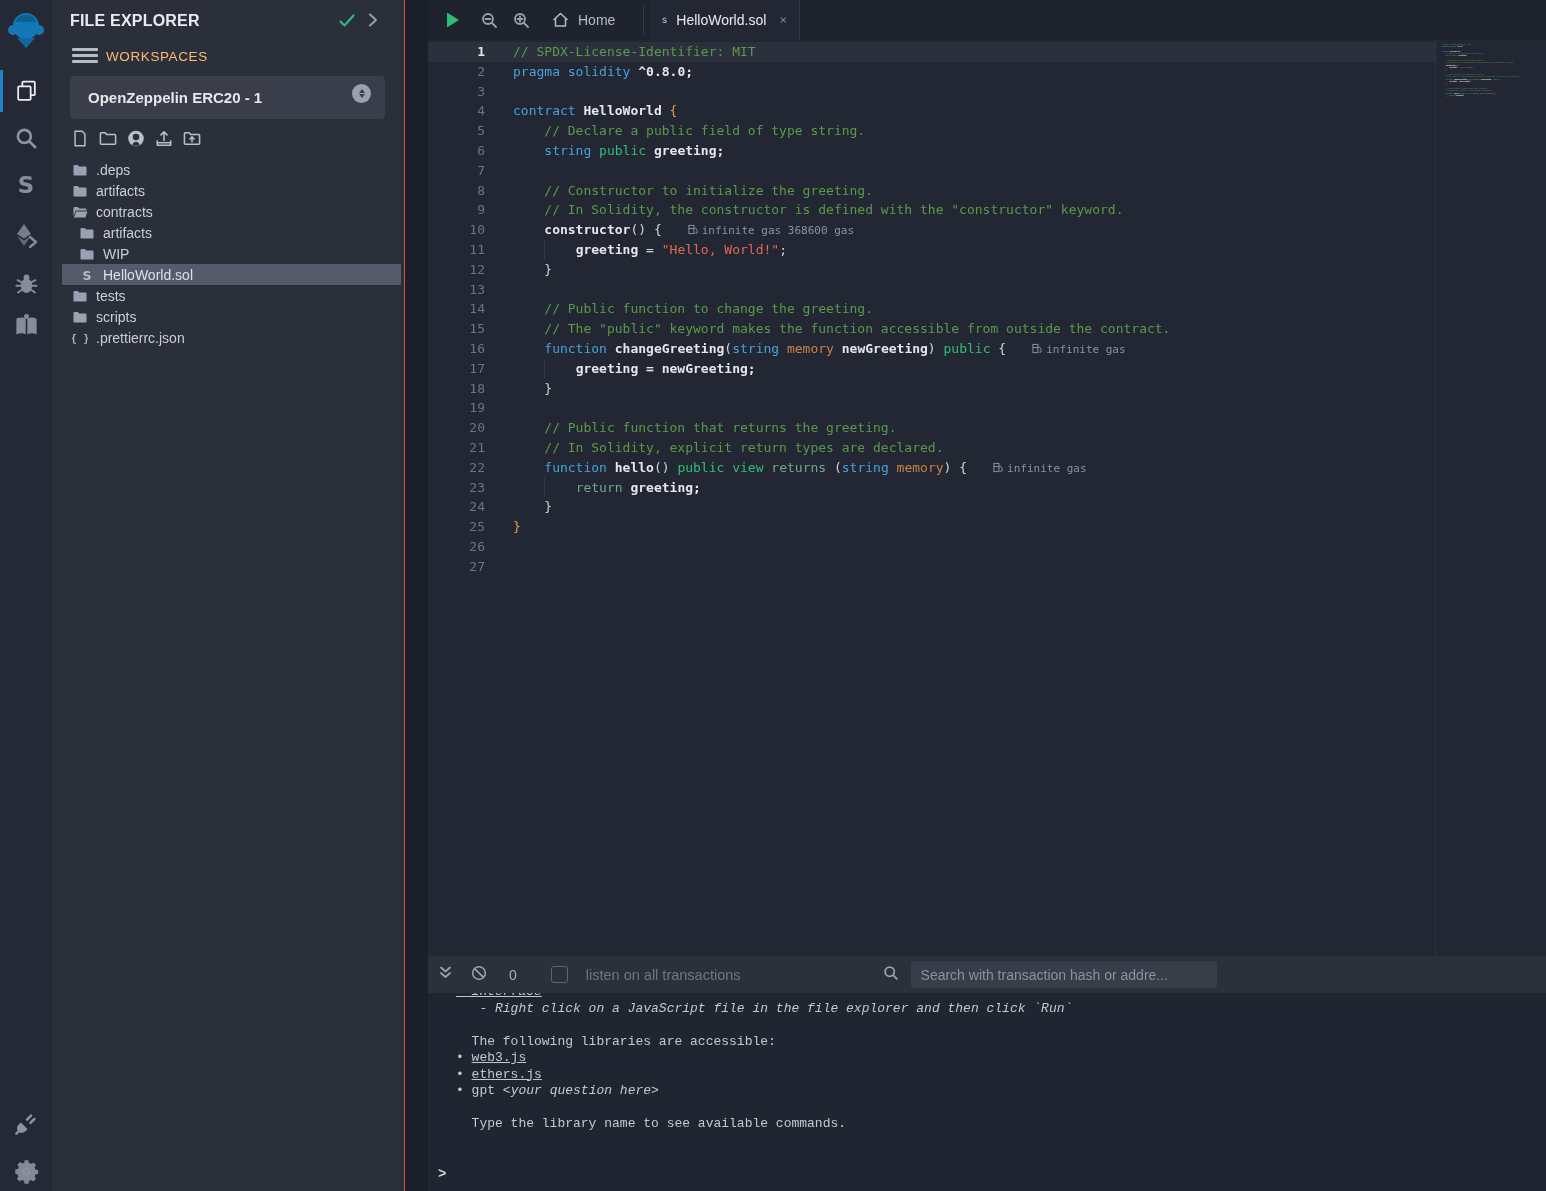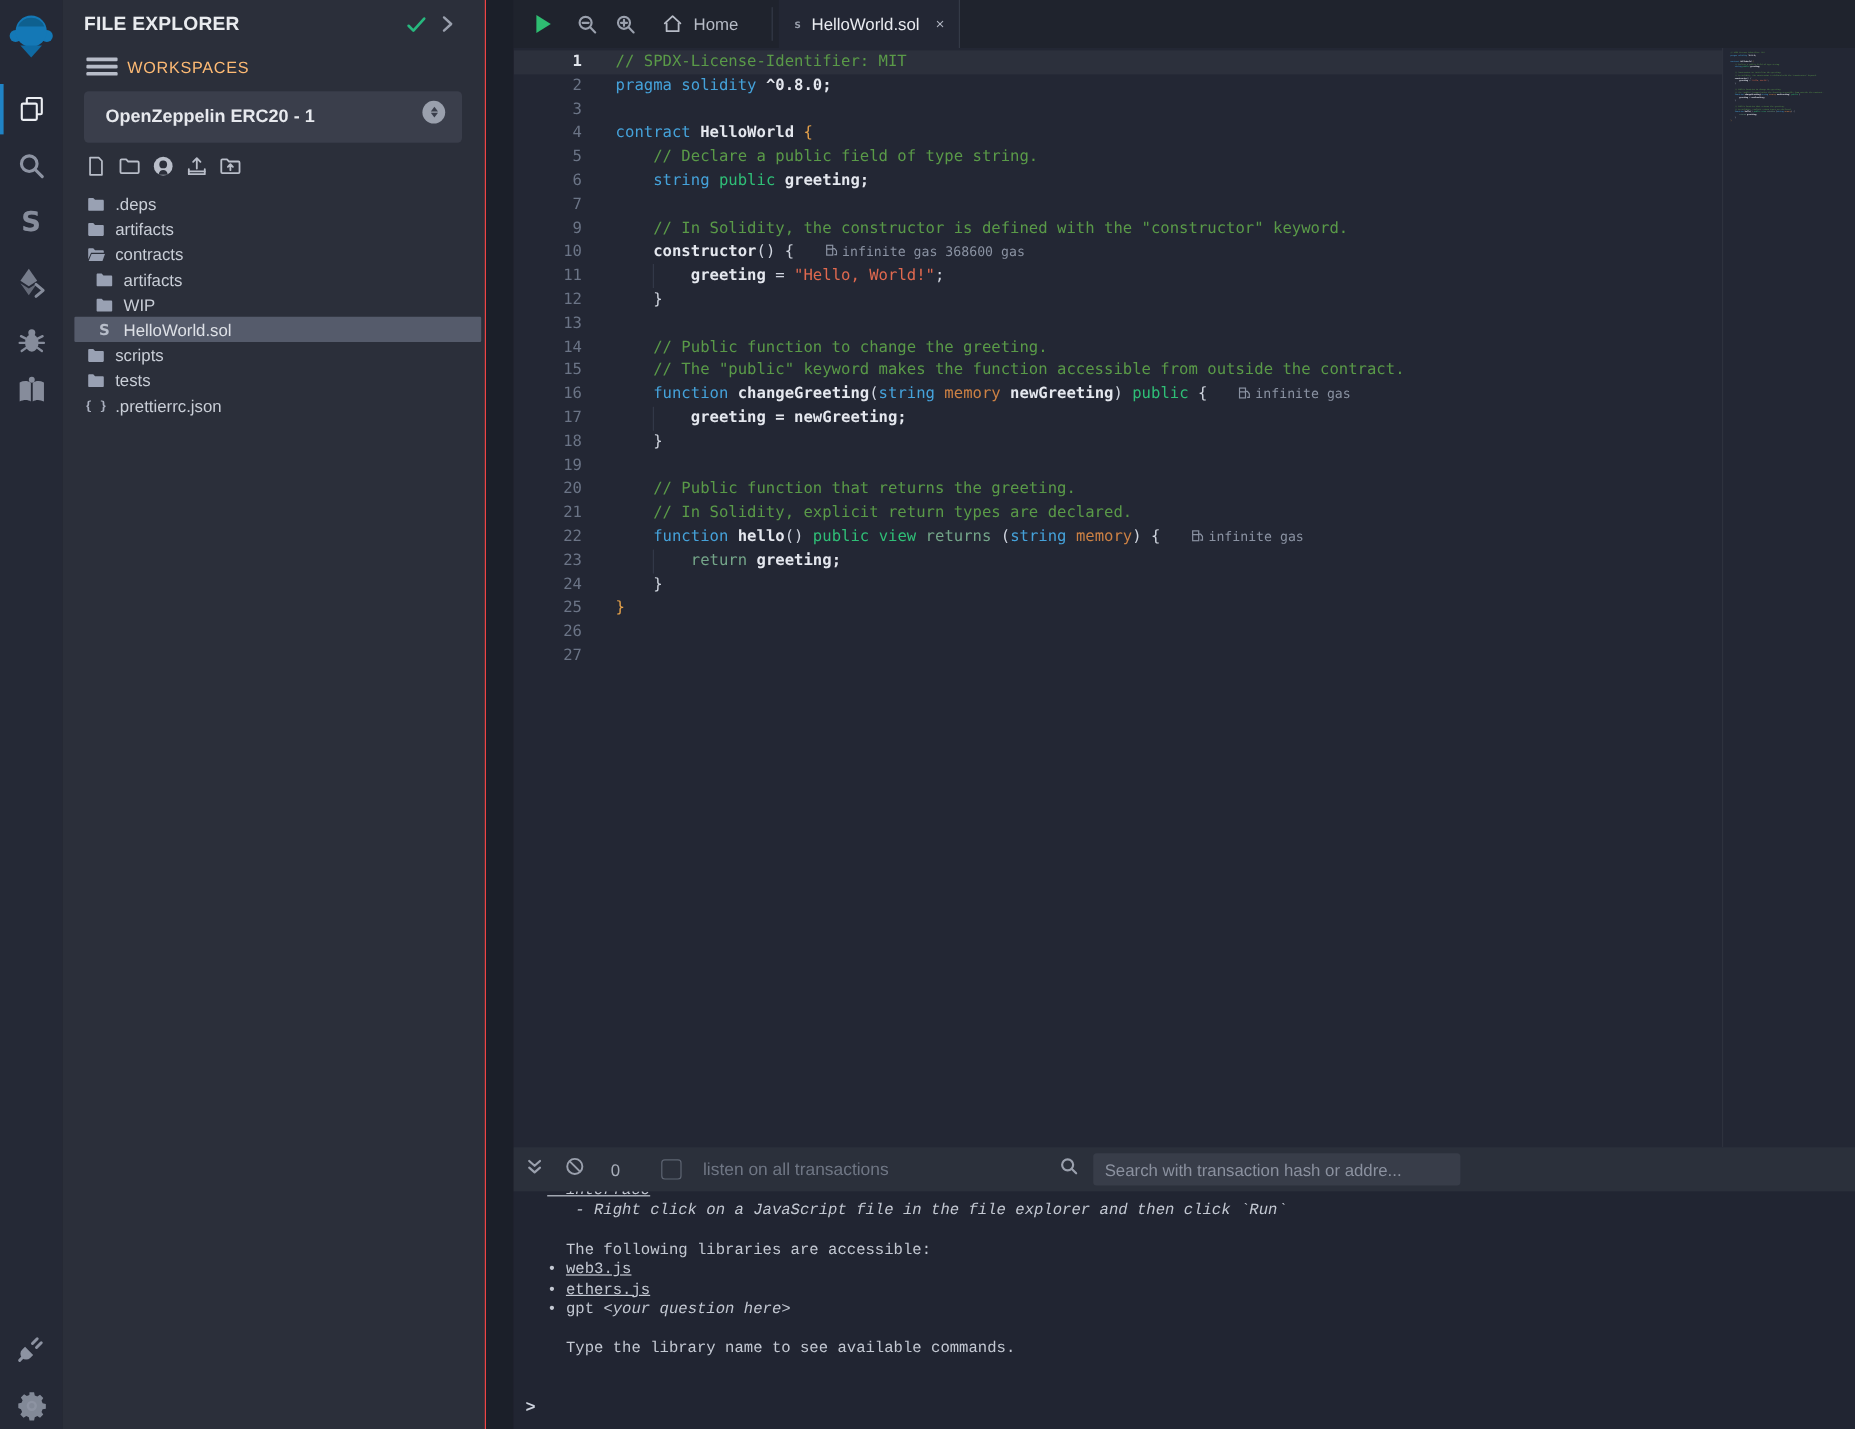--- a/index.html
+++ b/index.html
@@ -249,29 +249,29 @@
           </svg>
         </span>
         <span>HelloWorld.sol</span>
       </div>
       <div class="trow" style="padding-left: 20px;">
         <span class="ticon">
           <svg width="16" height="16" viewBox="0 0 16 16">
             <path d="M1.5 3.8c0-.5.4-.9.9-.9h3.3l1.5 1.6h6.4c.5 0 .9.4.9.9v7.3c0 .5-.4.9-.9.9H2.4c-.5 0-.9-.4-.9-.9z" fill="#99a1b3"></path>
           </svg>
         </span>
+        <span>tests</span>
+      </div>
+      <div class="trow" style="padding-left: 20px;">
+        <span class="ticon">
+          <svg width="16" height="16" viewBox="0 0 16 16">
+            <path d="M1.5 3.8c0-.5.4-.9.9-.9h3.3l1.5 1.6h6.4c.5 0 .9.4.9.9v7.3c0 .5-.4.9-.9.9H2.4c-.5 0-.9-.4-.9-.9z" fill="#99a1b3"></path>
+          </svg>
+        </span>
         <span>scripts</span>
-      </div>
-      <div class="trow" style="padding-left: 20px;">
-        <span class="ticon">
-          <svg width="16" height="16" viewBox="0 0 16 16">
-            <path d="M1.5 3.8c0-.5.4-.9.9-.9h3.3l1.5 1.6h6.4c.5 0 .9.4.9.9v7.3c0 .5-.4.9-.9.9H2.4c-.5 0-.9-.4-.9-.9z" fill="#99a1b3"></path>
-          </svg>
-        </span>
-        <span>tests</span>
       </div>
       <div class="trow" style="padding-left: 20px;">
         <span class="ticon">
           <svg width="16" height="16" viewBox="0 0 16 16">
             <text x="8" y="11.5" text-anchor="middle" font-family="DejaVu Sans Mono,monospace" font-size="10.5" font-weight="700" fill="#aab0bf">{ }</text>
           </svg>
         </span>
         <span>.prettierrc.json</span>
       </div>
     </div>
@@ -319,20 +319,21 @@
 
   <div id="editor">
     <div id="code-lines">
         <div class="eline cur"><span class="lnum">1</span><span class="ltext"><span class="t-com">// SPDX-License-Identifier: MIT</span></span></div>
         <div class="eline"><span class="lnum">2</span><span class="ltext"><span class="t-kw">pragma </span><span class="t-kw">solidity </span><span class="t-bld">^0.8.0;</span></span></div>
         <div class="eline"><span class="lnum">3</span><span class="ltext"></span></div>
         <div class="eline"><span class="lnum">4</span><span class="ltext"><span class="t-kw">contract </span><span class="t-bld">HelloWorld </span><span class="t-brc">{</span></span></div>
         <div class="eline"><span class="lnum">5</span><span class="ltext"><span class="t-com">    // Declare a public field of type string.</span></span></div>
         <div class="eline"><span class="lnum">6</span><span class="ltext"><span class="t-pln">    </span><span class="t-kw">string </span><span class="t-grn">public </span><span class="t-bld">greeting;</span></span></div>
         <div class="eline"><span class="lnum">7</span><span class="ltext"></span></div>
+        <div class="eline"><span class="lnum">8</span><span class="ltext"><span class="t-com">    // Constructor to initialize the greeting.</span></span></div>
         <div class="eline"><span class="lnum">9</span><span class="ltext"><span class="t-com">    // In Solidity, the constructor is defined with the "constructor" keyword.</span></span></div>
         <div class="eline"><span class="lnum">10</span><span class="ltext"><span class="t-pln">    </span><span class="t-bld">constructor</span><span class="t-pln">() {</span><span class="gas"><svg width="10" height="11" viewBox="0 0 11 12" fill="none" stroke="currentColor" stroke-width="1.1">
                 <rect x="1" y="1.5" width="5.5" height="9"></rect>
                 <path d="M1 5h5.5M6.5 4.5h1.8l1.7 2.2v3.3h-2"></path>
               </svg>infinite gas 368600 gas</span></span></div>
         <div class="eline"><span class="lnum">11</span><span class="ltext"><span class="t-pln">        </span><span class="t-bld">greeting </span><span class="t-pln">= </span><span class="t-str">"Hello, World!"</span><span class="t-pln">;</span></span><i class="guide"></i></div>
         <div class="eline"><span class="lnum">12</span><span class="ltext"><span class="t-pln">    }</span></span></div>
         <div class="eline"><span class="lnum">13</span><span class="ltext"></span></div>
         <div class="eline"><span class="lnum">14</span><span class="ltext"><span class="t-com">    // Public function to change the greeting.</span></span></div>
         <div class="eline"><span class="lnum">15</span><span class="ltext"><span class="t-com">    // The "public" keyword makes the function accessible from outside the contract.</span></span></div>

